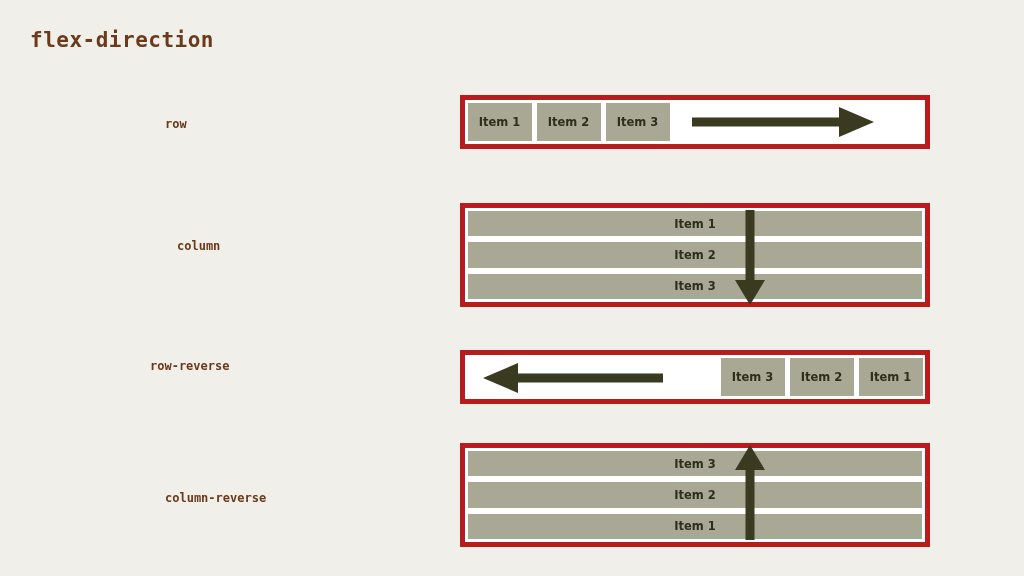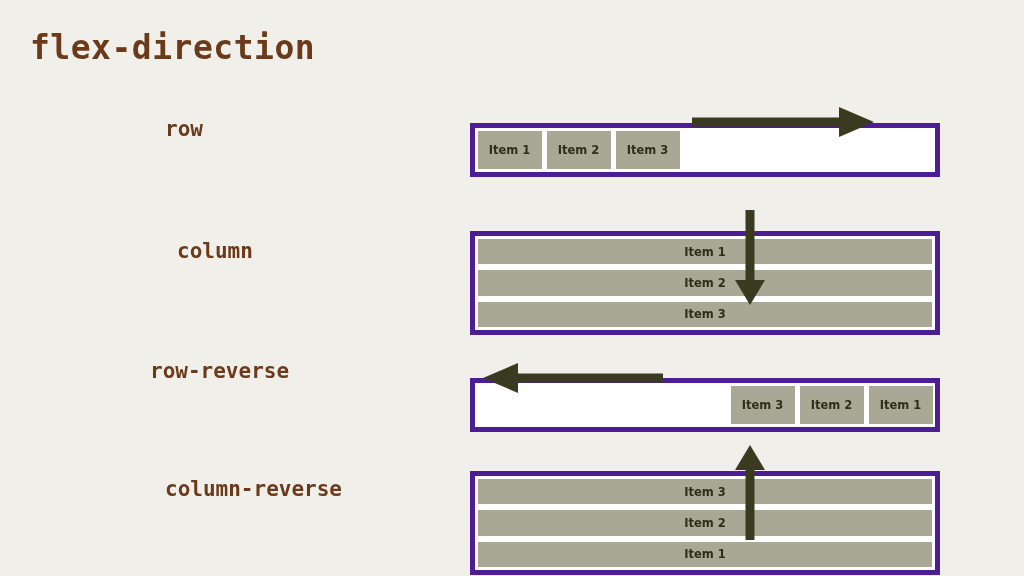--- a/index.html
+++ b/index.html
@@ -12,47 +12,46 @@
     background: #f0efea;
     font-family: "DejaVu Sans Mono", monospace;
     overflow: hidden;
     position: relative;
   }
   .page-title {
     position: absolute;
     left: 30px;
     top: 28px;
     font-family: "DejaVu Sans Mono", monospace;
-    font-size: 33px;
+    font-size: 21px;
     font-weight: bold;
     color: #6b3a1a;
     letter-spacing: 0.5px;
   }
   .row-block {
     position: absolute;
     left: 0;
     width: 1024px;
   }
   .row-label {
     position: absolute;
     font-family: "DejaVu Sans Mono", monospace;
-    font-size: 21px;
+    font-size: 12px;
     font-weight: bold;
     color: #6b3a1a;
     text-align: left;
   }
   .demo-box {
     position: absolute;
-    left: 470px;
+    left: 460px;
     width: 470px;
     box-sizing: border-box;
-    border: 5px solid #4c1d95;
+    border: 5px solid #b91c1c;
     background: #ffffff;
     overflow: hidden;
-    margin-top: 28px;
   }
   
   .demo-h {
     height: 54px;
     display: flex;
     align-items: stretch;
   }
   .demo-h.reverse {
     justify-content: flex-end;
   }
@@ -135,21 +134,21 @@
     <div class="item-h">Item 2</div>
     <div class="item-h">Item 1</div>
   </div>
   <svg class="arrow-svg" width="200" height="40" style="left:478px; top:358px;">
     <line x1="35" y1="20" x2="185" y2="20" stroke="#3a3a20" stroke-width="9"></line>
     <polygon points="40,5 40,35 5,20" fill="#3a3a20"></polygon>
   </svg>
 </div>
 
 <div class="row-block" style="top:0;">
-  <div class="row-label" style="left:165px; top:477px;">column-reverse</div>
+  <div class="row-label" style="left:165px; top:491px;">column-reverse</div>
   <div class="demo-box demo-v" style="top:443px;">
     <div class="item-v">Item 3</div>
     <div class="item-v">Item 2</div>
     <div class="item-v">Item 1</div>
   </div>
   <svg class="arrow-svg" width="40" height="100" style="left:730px; top:445px;">
     <line x1="20" y1="20" x2="20" y2="95" stroke="#3a3a20" stroke-width="9"></line>
     <polygon points="5,25 35,25 20,0" fill="#3a3a20"></polygon>
   </svg>
 </div>

